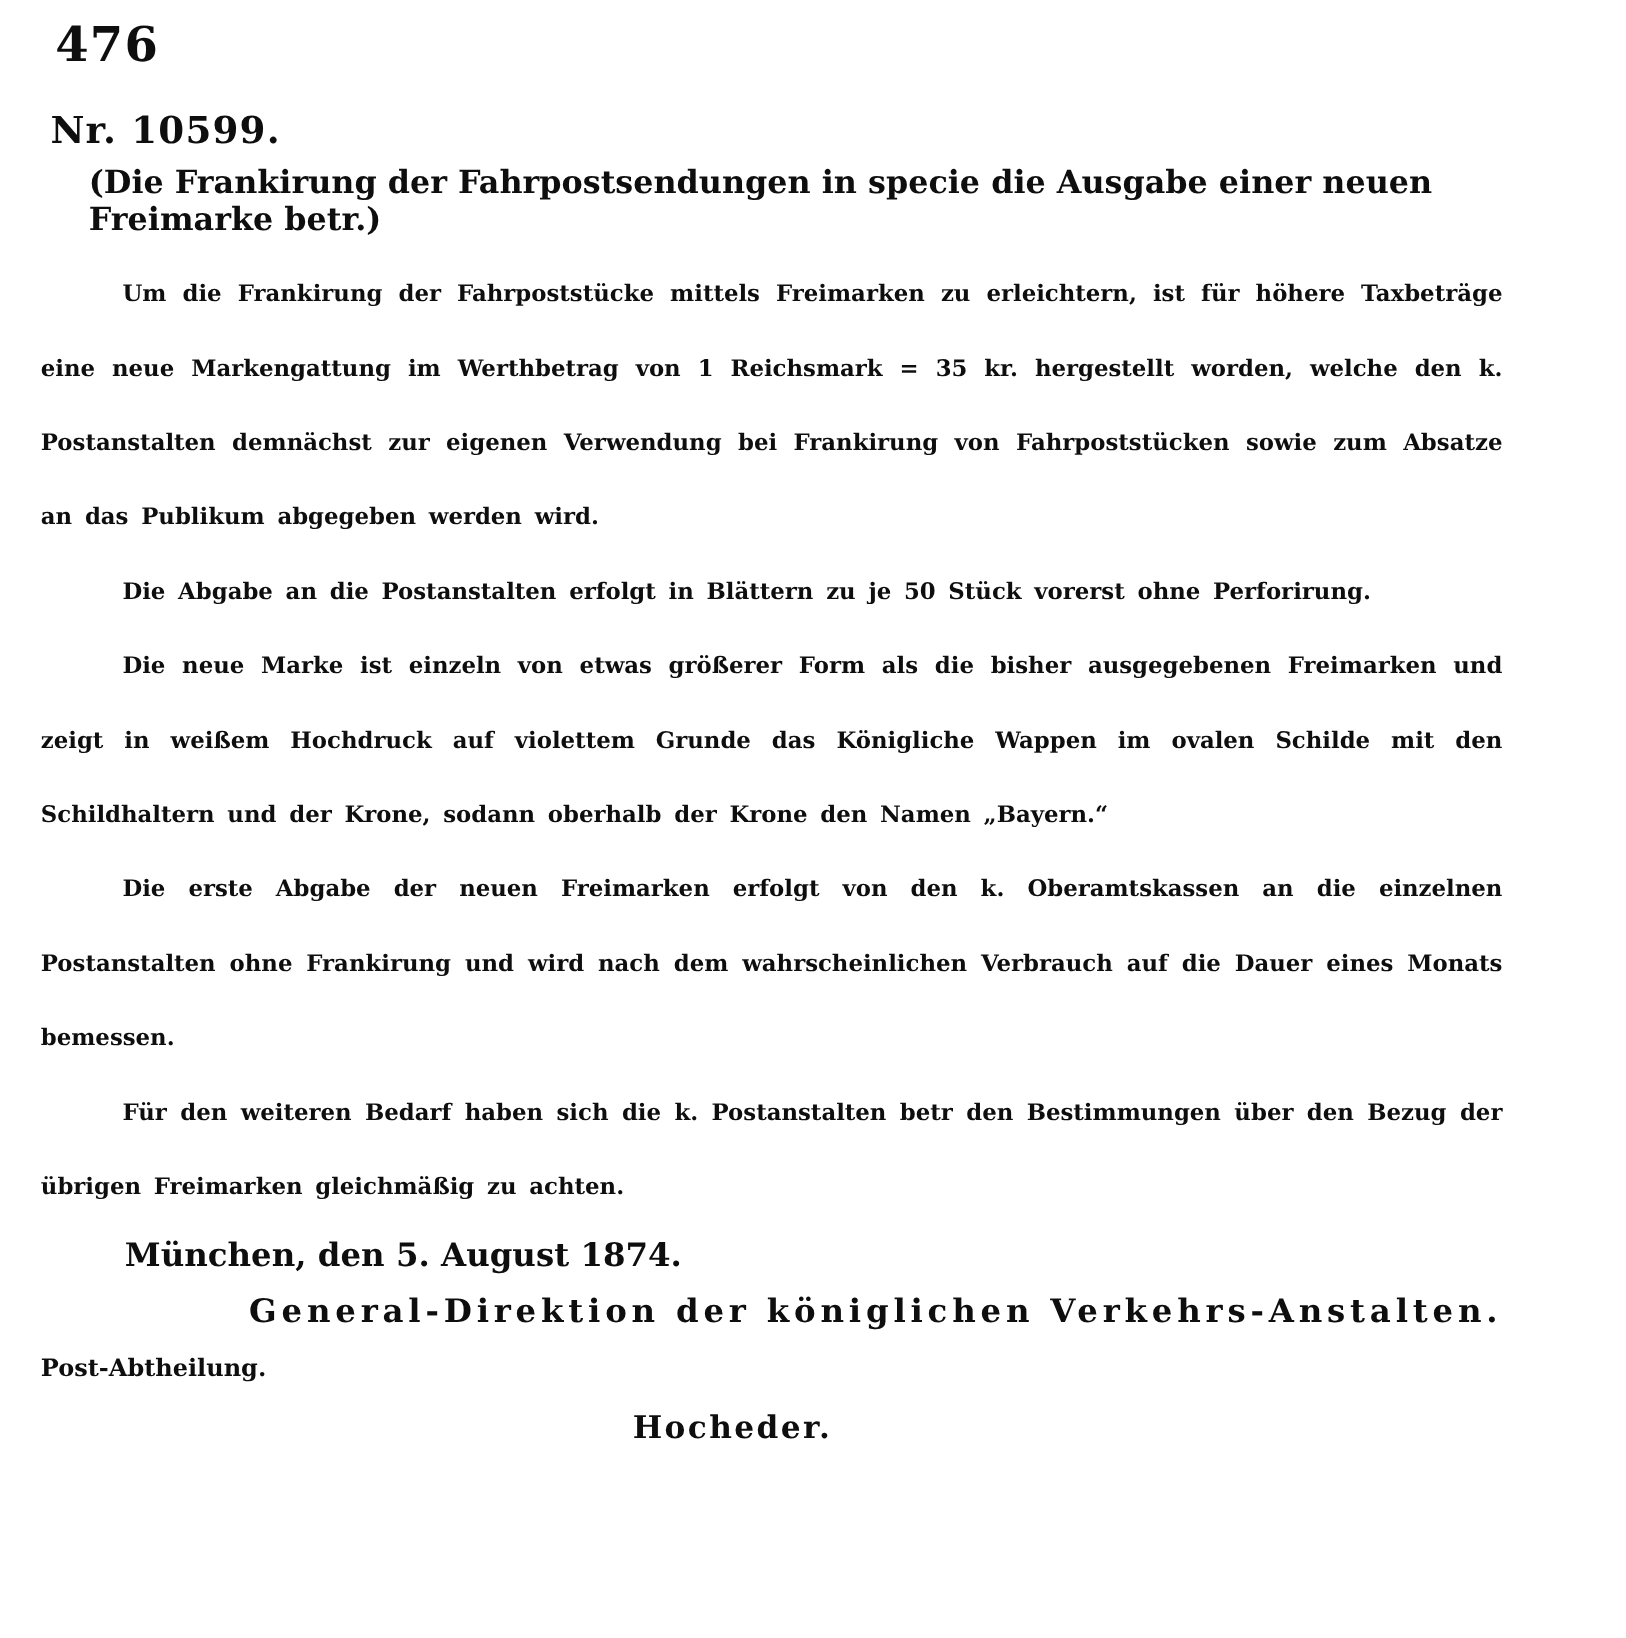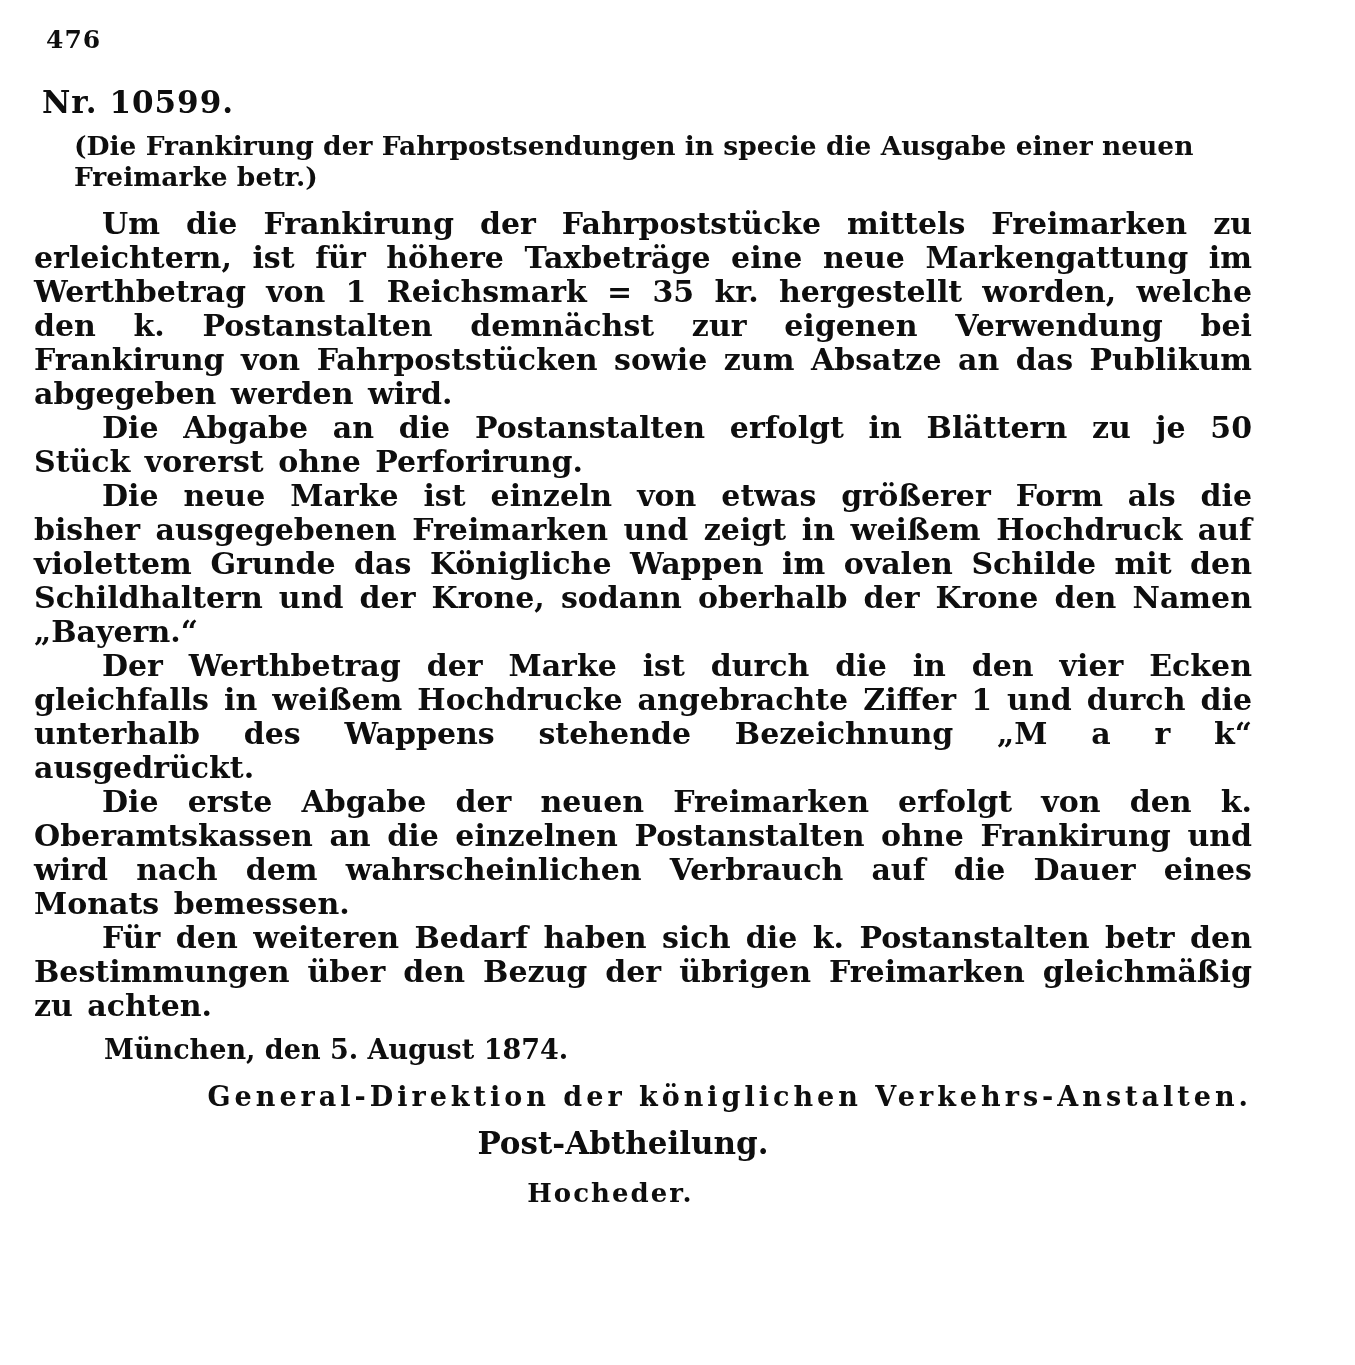--- a/index.html
+++ b/index.html
@@ -17,57 +17,57 @@
     font-weight: bold;
     overflow: hidden;
   }
   .content {
     position: absolute;
     left: 34px;
     top: 10px;
     width: 1218px;
   }
   .page-number {
-    font-size: 25px;
+    font-size: 40px;
     letter-spacing: 1px;
-    margin: 15px 0 30px 12px;
+    margin: 4px 0 30px 12px;
   }
   .doc-number {
     font-size: 31px;
     letter-spacing: 1px;
     margin: 0 0 10px 8px;
   }
   .subject-line {
     font-size: 26.5px;
     margin: 0 0 15px 40px;
   }
   .body-text p {
-    font-size: 30px;
-    line-height: 34px;
+    font-size: 19px;
+    line-height: 62px;
     text-align: justify;
     text-indent: 68px;
     margin: 0;
     word-spacing: 4px;
   }
   .dateline {
     font-size: 27px;
     line-height: 45px;
     margin: 4px 0 0 70px;
   }
   .issuer {
     font-size: 27px;
     line-height: 45px;
     letter-spacing: 4px;
     text-align: right;
     margin: 2px 0 0 0;
   }
   .department {
-    font-size: 31px;
+    font-size: 20px;
     line-height: 40px;
-    text-align: center;
+    text-align: left;
     margin: 4px 40px 0 0;
   }
   .signature {
     font-size: 26px;
     line-height: 40px;
     margin: 0;
   }
   .sig-1 { margin: 10px 0 0 40.5%; letter-spacing: 2px; }
 </style>
 </head>
@@ -79,21 +79,20 @@
     <div class="page-number">476</div>
 
     <div class="doc-number">Nr. 10599.</div>
 
     <div class="subject-line">(Die Frankirung der Fahrpostsendungen in specie die Ausgabe einer neuen Freimarke betr.)</div>
 
     <div class="body-text">
       <p>Um die Frankirung der Fahrpoststücke mittels Freimarken zu erleichtern, ist für höhere Taxbeträge eine neue Markengattung im Werthbetrag von 1 Reichsmark = 35 kr. hergestellt worden, welche den k. Postanstalten demnächst zur eigenen Verwendung bei Frankirung von Fahrpoststücken sowie zum Absatze an das Publikum abgegeben werden wird.</p>
       <p>Die Abgabe an die Postanstalten erfolgt in Blättern zu je 50 Stück vorerst ohne Perforirung.</p>
       <p>Die neue Marke ist einzeln von etwas größerer Form als die bisher ausgegebenen Freimarken und zeigt in weißem Hochdruck auf violettem Grunde das Königliche Wappen im ovalen Schilde mit den Schildhaltern und der Krone, sodann oberhalb der Krone den Namen „Bayern.“</p>
-      <p>Der Werthbetrag der Marke ist durch die in den vier Ecken gleichfalls in weißem Hochdrucke angebrachte Ziffer 1 und durch die unterhalb des Wappens stehende Bezeichnung „M a r k“ ausgedrückt.</p>
       <p>Die erste Abgabe der neuen Freimarken erfolgt von den k. Oberamtskassen an die einzelnen Postanstalten ohne Frankirung und wird nach dem wahrscheinlichen Verbrauch auf die Dauer eines Monats bemessen.</p>
       <p>Für den weiteren Bedarf haben sich die k. Postanstalten betr den Bestimmungen über den Bezug der übrigen Freimarken gleichmäßig zu achten.</p>
     </div>
 
     <div class="dateline">München, den 5. August 1874.</div>
 
     <div class="issuer">General-Direktion der königlichen Verkehrs-Anstalten.</div>
 
     <div class="department">Post-Abtheilung.</div>
 

